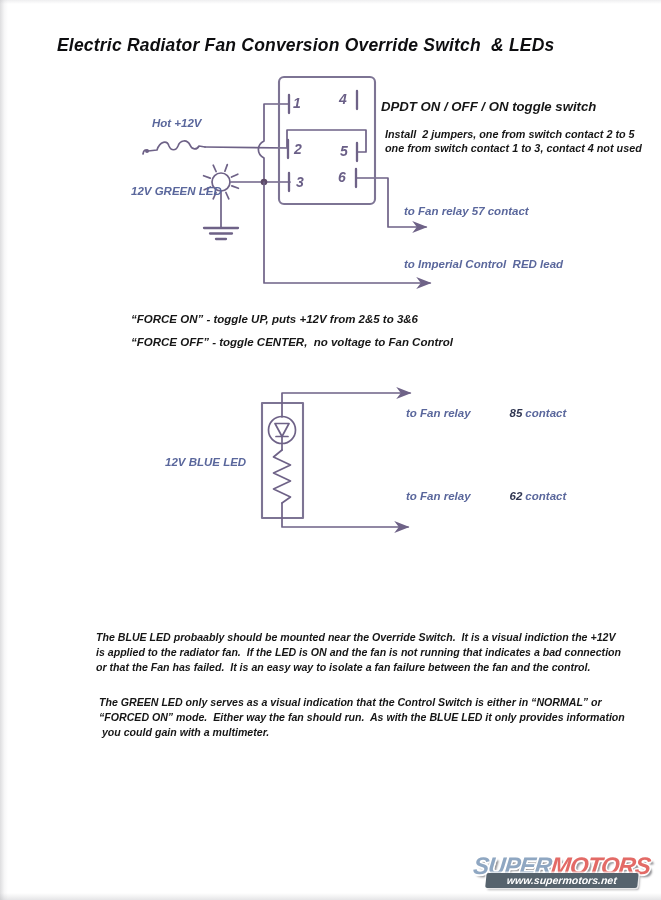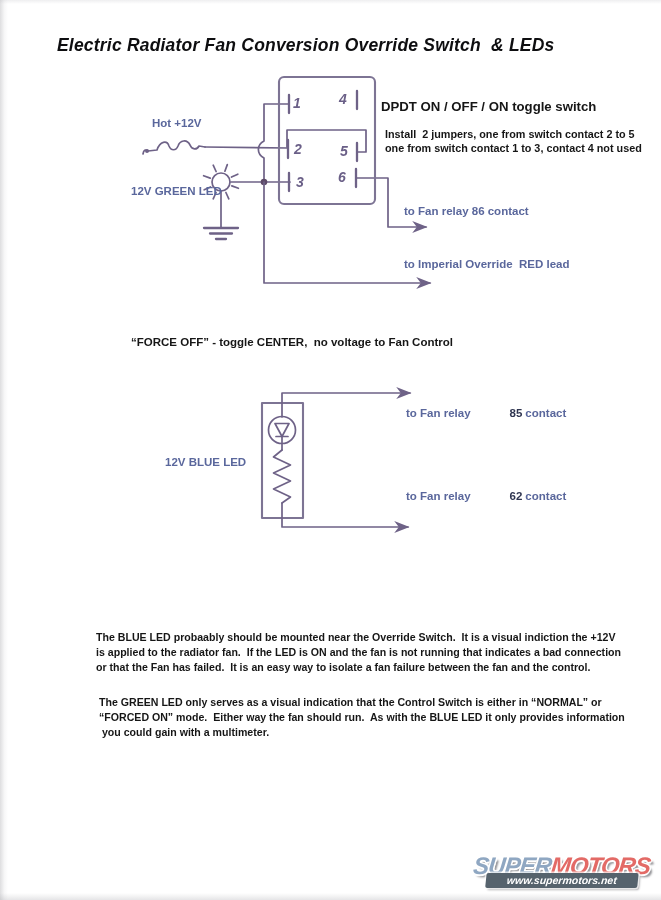--- a/index.html
+++ b/index.html
@@ -19,21 +19,21 @@
   .title{
     position:absolute;left:57px;top:35px;
     font-size:17.5px;font-weight:bold;font-style:italic;color:#0e0e10;
     letter-spacing:.2px;white-space:pre;
   }
   .circuit{position:absolute;left:0;top:0;}
   .w{fill:none;stroke:#6e6287;stroke-width:1.7;stroke-linecap:round;stroke-linejoin:round;}
   .wbox{fill:none;stroke:#7d7494;stroke-width:2.1;stroke-linejoin:round;}
   .tick{stroke:#6e6287;stroke-width:2.3;stroke-linecap:round;}
 
-  .lbl{position:absolute;font-weight:bold;white-space:pre-wrap;line-height:1.25;}
+  .lbl{position:absolute;font-weight:bold;font-style:italic;white-space:pre-wrap;line-height:1.25;}
   .blue{color:#5a679c;}
   .black{color:#161616;}
   .sz11{font-size:11.5px;}
   .contact-num{
     position:absolute;font-size:14px;font-style:italic;font-weight:bold;color:#6a5f87;
   }
   .num-strong{color:#2f3550;margin:0 3px;padding-left:36px;}
   .para{font-size:10.6px;line-height:15.2px;width:585px;}
 
   
@@ -134,27 +134,28 @@
   <span class="contact-num" style="left:296px;top:174px;">3</span>
   <span class="contact-num" style="left:339px;top:91px;">4</span>
   <span class="contact-num" style="left:340px;top:143px;">5</span>
   <span class="contact-num" style="left:338px;top:169px;">6</span>
 
   <div class="lbl blue sz11" style="left:131px;top:116px;margin-left:21px;">Hot +12V</div>
   <div class="lbl blue sz11" style="left:131px;top:184px;text-align:right;">12V GREEN LED</div>
   <div class="lbl black" style="left:381px;top:99px;font-size:13.2px;">DPDT ON / OFF / ON toggle switch</div>
   <div class="lbl black" style="left:385px;top:127px;font-size:10.8px;line-height:14px;">Install  2 jumpers, one from switch contact 2 to 5
 one from switch contact 1 to 3, contact 4 not used</div>
-  <div class="lbl blue sz11" style="left:404px;top:204px;">to Fan relay 86 contact</div>
-  <div class="lbl blue sz11" style="left:404px;top:257px;">to Imperial Override  RED lead</div>
+  <div class="lbl blue sz11" style="left:404px;top:204px;">to Fan relay 57 contact</div>
+  <div class="lbl blue sz11" style="left:404px;top:257px;">to Imperial Control  RED lead</div>
   <div class="lbl blue sz11" style="left:165px;top:455px;">12V BLUE LED</div>
 
   <div class="lbl blue sz11" style="left:406px;top:406px;"><span>to Fan relay</span><span class="num-strong">85</span><span>contact</span></div>
   <div class="lbl blue sz11" style="left:406px;top:489px;"><span>to Fan relay</span><span class="num-strong">62</span><span>contact</span></div>
 
+  <div class="lbl black sz11" style="left:131px;top:312px;">“FORCE ON” - toggle UP, puts +12V from 2&amp;5 to 3&amp;6</div>
   <div class="lbl black sz11" style="left:131px;top:335px;text-align:right;">“FORCE OFF” - toggle CENTER,  no voltage to Fan Control</div>
 
   <div class="lbl black para" style="left:96px;top:630px;">The BLUE LED probaably should be mounted near the Override Switch.  It is a visual indiction the +12V
 is applied to the radiator fan.  If the LED is ON and the fan is not running that indicates a bad connection
 or that the Fan has failed.  It is an easy way to isolate a fan failure between the fan and the control.</div>
   <div class="lbl black para" style="left:99px;top:695px;">The GREEN LED only serves as a visual indication that the Control Switch is either in “NORMAL” or
 “FORCED ON” mode.  Either way the fan should run.  As with the BLUE LED it only provides information
  you could gain with a multimeter.</div>
 
   <div class="watermark">

